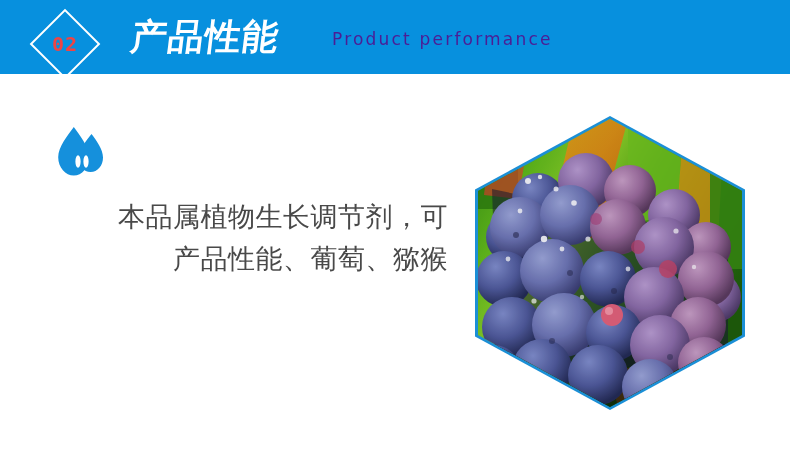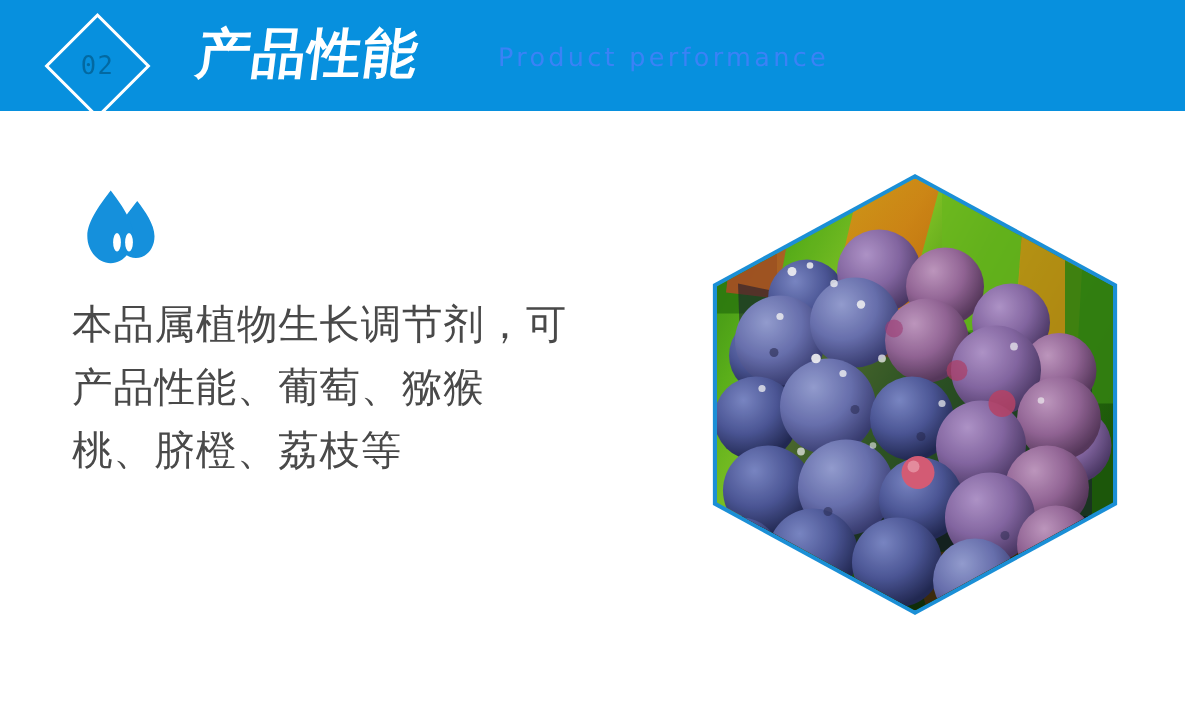--- a/index.html
+++ b/index.html
@@ -44,24 +44,24 @@
   }
   .badge-number {
     position: absolute;
     left: 0;
     top: 0;
     width: 72px;
     height: 72px;
     display: flex;
     align-items: center;
     justify-content: center;
-    color: #0369a1;
+    color: #ef4444;
     font-family: "DejaVu Sans Mono", "Liberation Mono", monospace;
-    font-size: 17px;
-    font-weight: normal;
+    font-size: 20px;
+    font-weight: bold;
     letter-spacing: 1px;
     line-height: 1;
   }
 
   .title-cn {
     position: absolute;
     left: 131px;
     top: 14px;
     color: #ffffff;
     font-family: "DejaVu Sans", "Liberation Sans", sans-serif;
@@ -70,21 +70,21 @@
     letter-spacing: 1px;
     line-height: 46px;
     transform: skewX(-7deg);
     white-space: nowrap;
   }
 
   .title-en {
     position: absolute;
     left: 332px;
     top: 28px;
-    color: #3b82f6;
+    color: #4c1d95;
     font-family: "DejaVu Sans", "Liberation Sans", sans-serif;
     font-size: 17px;
     font-weight: normal;
     letter-spacing: 2.2px;
     line-height: 22px;
     white-space: nowrap;
   }
 
   
   .drop-icon {
@@ -102,20 +102,21 @@
     width: 400px;
     color: #494949;
     font-family: "DejaVu Sans", "Liberation Sans", sans-serif;
     font-size: 27px;
     line-height: 42px;
     letter-spacing: 0.5px;
   }
   .body-text .tline {
     display: block;
     white-space: nowrap;
+    text-align: right;
   }
 
   
   .hex-wrap {
     position: absolute;
     left: 475px;
     top: 116px;
     width: 270px;
     height: 294px;
   }
@@ -161,21 +162,20 @@
     <path d="M36.5 10 C41.5 16.5 48 25.5 48 33.5 C48 41.8 42.5 48 35.6 48 C28.7 48 23.5 41.8 23.5 33.5 C23.5 25.5 31.5 16.5 36.5 10 Z" fill="#1590dc"></path>
     <path d="M18.8 3 C24.8 11 34 23 34 33.2 C34 43.6 27 51.5 18.8 51.5 C10.6 51.5 3.2 43.6 3.2 33.2 C3.2 23 12.8 11 18.8 3 Z" fill="#1590dc"></path>
     <ellipse cx="23.0" cy="37.5" rx="2.6" ry="6.2" fill="#ffffff"></ellipse>
     <ellipse cx="31.0" cy="37.5" rx="2.6" ry="6.2" fill="#ffffff"></ellipse>
   </svg>
 </div>
 
 <div class="body-text">
   <span class="tline">本品属植物生长调节剂，可</span>
   <span class="tline">产品性能、葡萄、猕猴</span>
-  <span class="tline">桃、脐橙、荔枝等</span>
 </div>
 
 <div class="hex-wrap">
   <div class="hex-outer"></div>
   <div class="hex-inner">
     <svg width="264" height="288" viewBox="0 0 264 288" xmlns="http://www.w3.org/2000/svg">
       <defs>
         <radialGradient id="gA" cx="35%" cy="30%" r="72%">
           <stop offset="0%" stop-color="#9aa4d8"></stop>
           <stop offset="55%" stop-color="#6c74b4"></stop>

